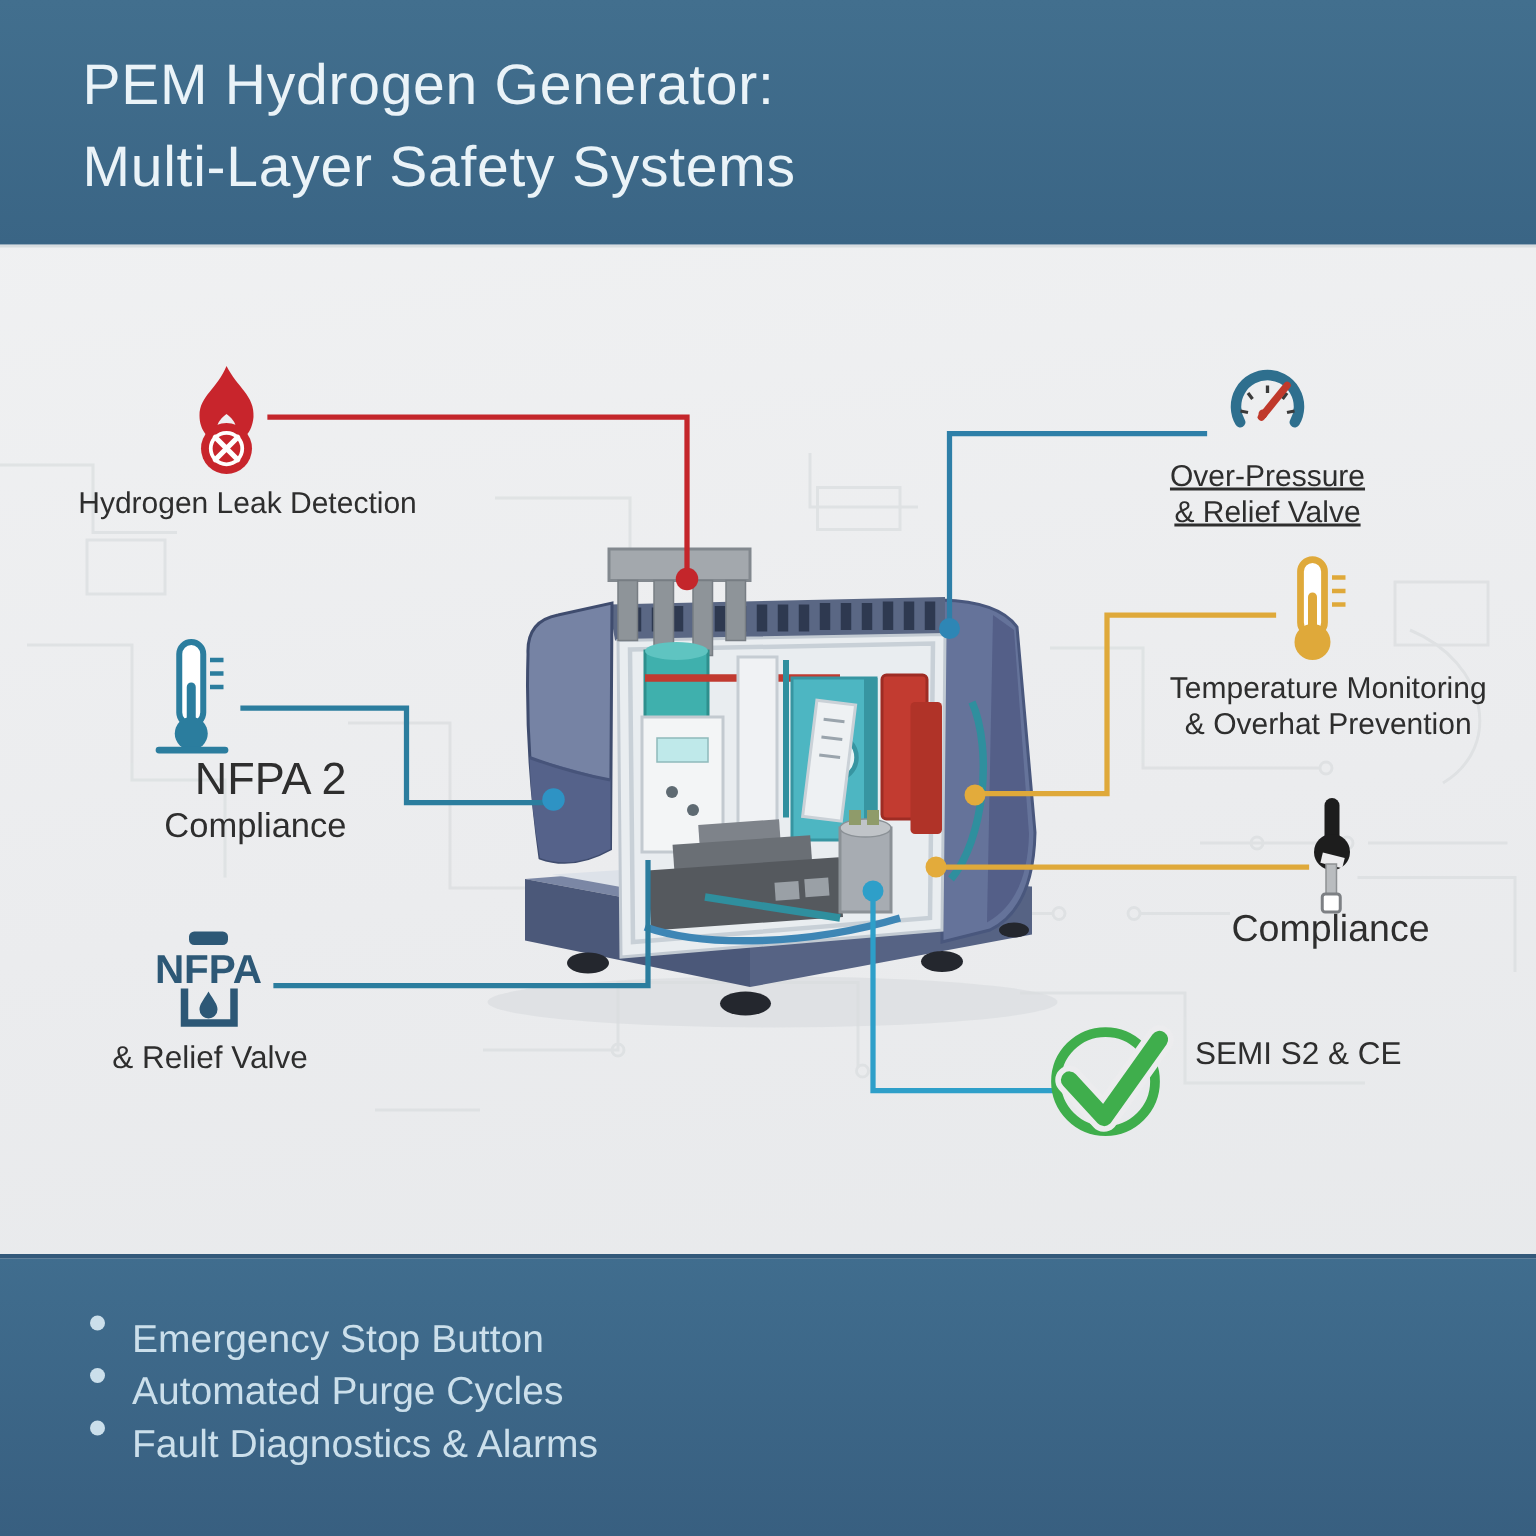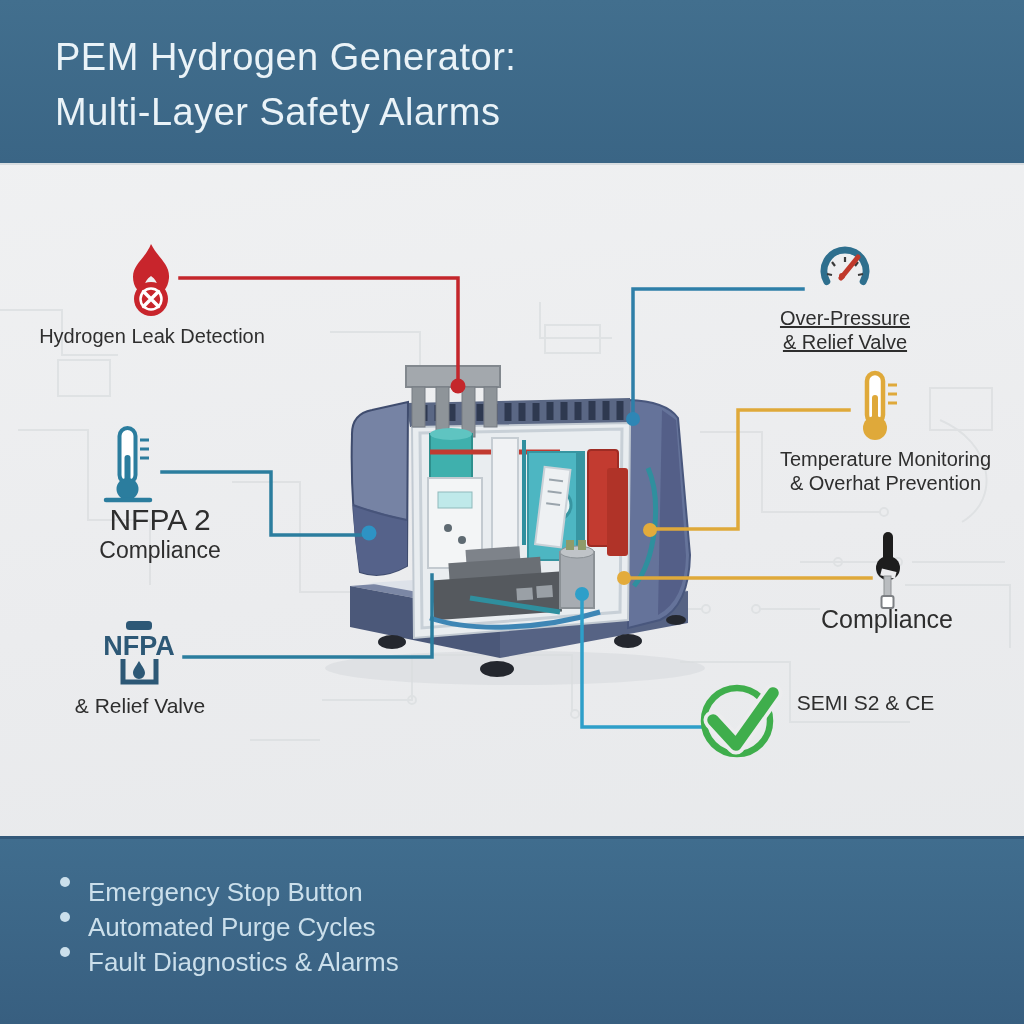--- a/index.html
+++ b/index.html
@@ -30,21 +30,21 @@
   #overlay{position:absolute;top:0;left:0;z-index:1;}
 </style>
 </head>
 <body>
 
 <div id="canvas">
 
   <div class="header">
     <div class="title">
       <span>PEM Hydrogen Generator:</span>
-      <span>Multi-Layer Safety Alarms</span>
+      <span>Multi-Layer Safety Systems</span>
     </div>
   </div>
 
   <svg id="overlay" width="1024" height="1024" viewBox="0 0 1024 1024">
 
     <g stroke="#dde0e2" stroke-width="2" fill="none" opacity="0.85">
       <path d="M0 310 H62 V355 H118"></path>
       <rect x="58" y="360" width="52" height="36"></rect>
       <path d="M18 430 H88 V520 H150 V585"></path>
       <path d="M232 482 H300 V592 H368"></path>
@@ -212,30 +212,30 @@
       <rect x="881.5" y="596" width="12" height="12" rx="2" fill="#fff" stroke="#7d8084" stroke-width="2"></rect>
     </g>
 
     <g>
       <circle cx="737" cy="721" r="33" fill="none" stroke="#3fae4c" stroke-width="6.5"></circle>
       <path d="M713 720 L736 745 L773 693" fill="none" stroke="#ececee" stroke-width="19" stroke-linecap="round" stroke-linejoin="round"></path>
       <path d="M713 720 L736 745 L773 693" fill="none" stroke="#3fae4c" stroke-width="11.5" stroke-linecap="round" stroke-linejoin="round"></path>
     </g>
   </svg>
 
-  <div class="label" style="left:32px;top:324px;width:240px;">
+  <div class="label" style="left:45px;top:324px;width:240px;">
     <span>Hydrogen Leak Detection</span>
   </div>
 
   <div class="label" style="left:745px;top:306px;width:200px;text-decoration:underline;">
     <span>Over-Pressure</span>
     <span>&amp; Relief Valve</span>
   </div>
 
-  <div class="label" style="left:70px;top:503px;width:180px;">
+  <div class="label" style="left:51px;top:503px;width:180px;text-align:right;">
     <span class="big">NFPA 2</span>
     <span class="mid">Compliance</span>
   </div>
 
   <div class="label" style="left:763px;top:447px;width:245px;">
     <span>Temperature Monitoring</span>
     <span>&amp; Overhat Prevention</span>
   </div>
 
   <div class="label" style="left:40px;top:694px;width:200px;font-size:21px;">

